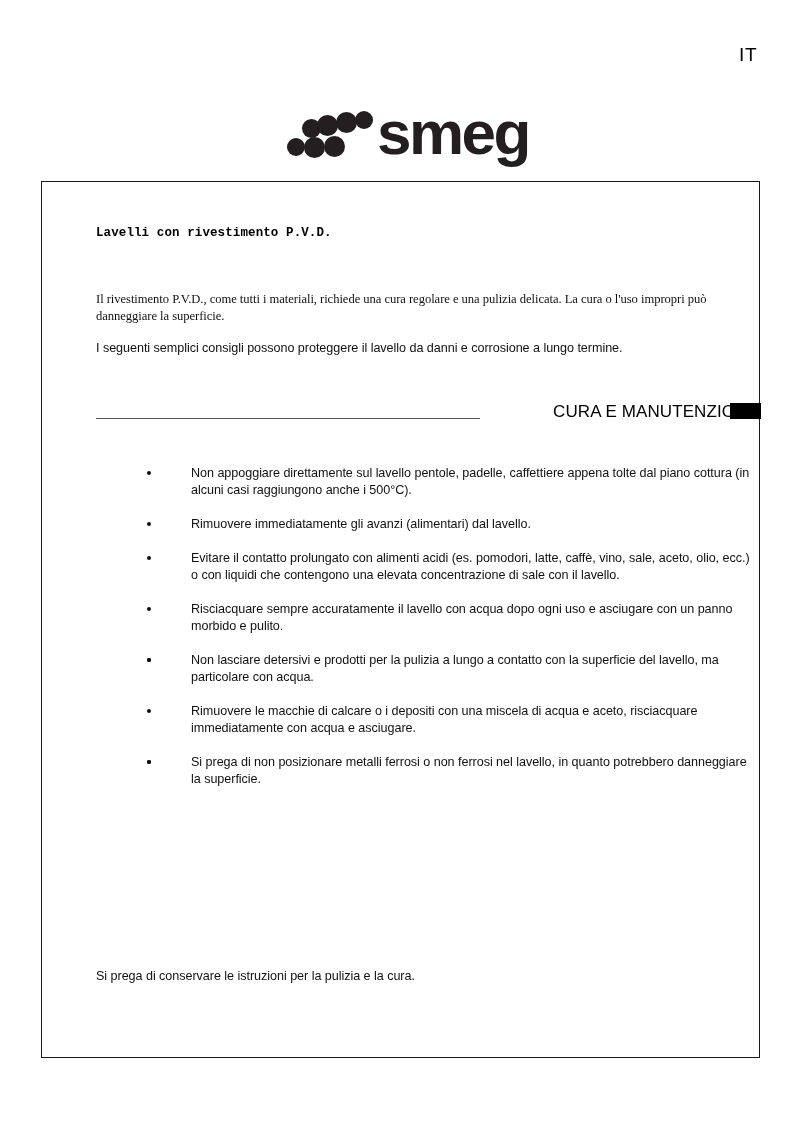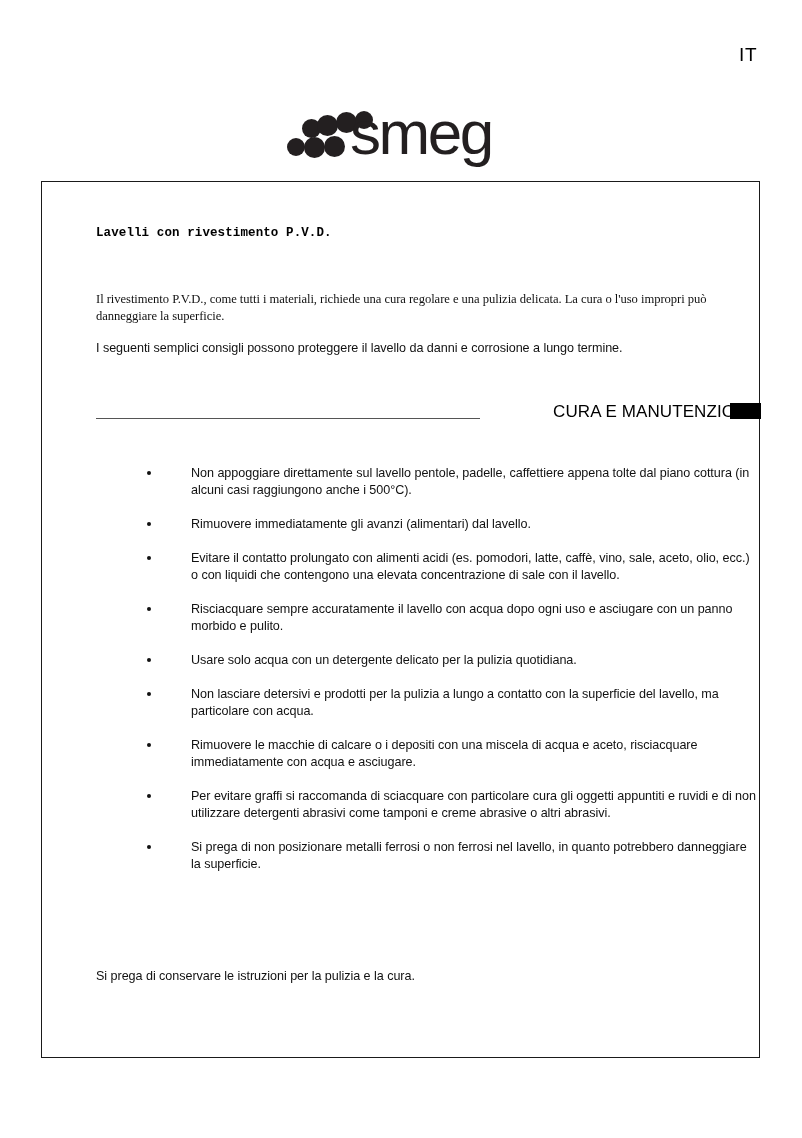--- a/index.html
+++ b/index.html
@@ -60,25 +60,25 @@
   .d-t2 { width: 21px; height: 21px; left: 32px; top: 5px; }
   .d-t3 { width: 21px; height: 21px; left: 51px; top: 2px; }
   .d-t4 { width: 18px; height: 18px; left: 70px; top: 1px; }
   
   .d-b1 { width: 18px; height: 18px; left: 2px;  top: 28px; }
   .d-b2 { width: 21px; height: 21px; left: 19px; top: 27px; }
   .d-b3 { width: 21px; height: 21px; left: 39px; top: 26px; }
 
   .logo-word {
     position: absolute;
-    left: 65px;
+    left: 92px;
     top: -4px;
     font-family: "Liberation Sans", sans-serif;
     font-size: 62px;
-    font-weight: normal;
+    font-weight: bold;
     letter-spacing: -2.5px;
     color: #231f20;
     line-height: 62px;
   }
 
   
   .doc-frame {
     position: absolute;
     left: 41px;
     top: 181px;
@@ -232,33 +232,31 @@
     <li class="bullet-item">
       <span class="bullet-dot"></span>
       <span>Evitare il contatto prolungato con alimenti acidi (es. pomodori, latte, caffè, vino, sale, aceto, olio, ecc.) o con liquidi che contengono una elevata concentrazione di sale con il lavello.</span>
     </li>
     <li class="bullet-item">
       <span class="bullet-dot"></span>
       <span>Risciacquare sempre accuratamente il lavello con acqua dopo ogni uso e asciugare con un panno morbido e pulito.</span>
     </li>
     <li class="bullet-item">
       <span class="bullet-dot"></span>
-      <span>Usare solo acqua con un detergente delicato per la pulizia quotidiana.</span>
     </li>
     <li class="bullet-item">
       <span class="bullet-dot"></span>
       <span>Non lasciare detersivi e prodotti per la pulizia a lungo a contatto con la superficie del lavello, ma particolare con acqua.</span>
     </li>
     <li class="bullet-item">
       <span class="bullet-dot"></span>
       <span>Rimuovere le macchie di calcare o i depositi con una miscela di acqua e aceto, risciacquare immediatamente con acqua e asciugare.</span>
     </li>
     <li class="bullet-item">
       <span class="bullet-dot"></span>
-      <span>Per evitare graffi si raccomanda di sciacquare con particolare cura gli oggetti appuntiti e ruvidi e di non utilizzare detergenti abrasivi come tamponi e creme abrasive o altri abrasivi.</span>
     </li>
     <li class="bullet-item">
       <span class="bullet-dot"></span>
       <span>Si prega di non posizionare metalli ferrosi o non ferrosi nel lavello, in quanto potrebbero danneggiare la superficie.</span>
     </li>
   </ul>
 
   <div class="closing">Si prega di conservare le istruzioni per la pulizia e la cura.</div>
 </div>
 

